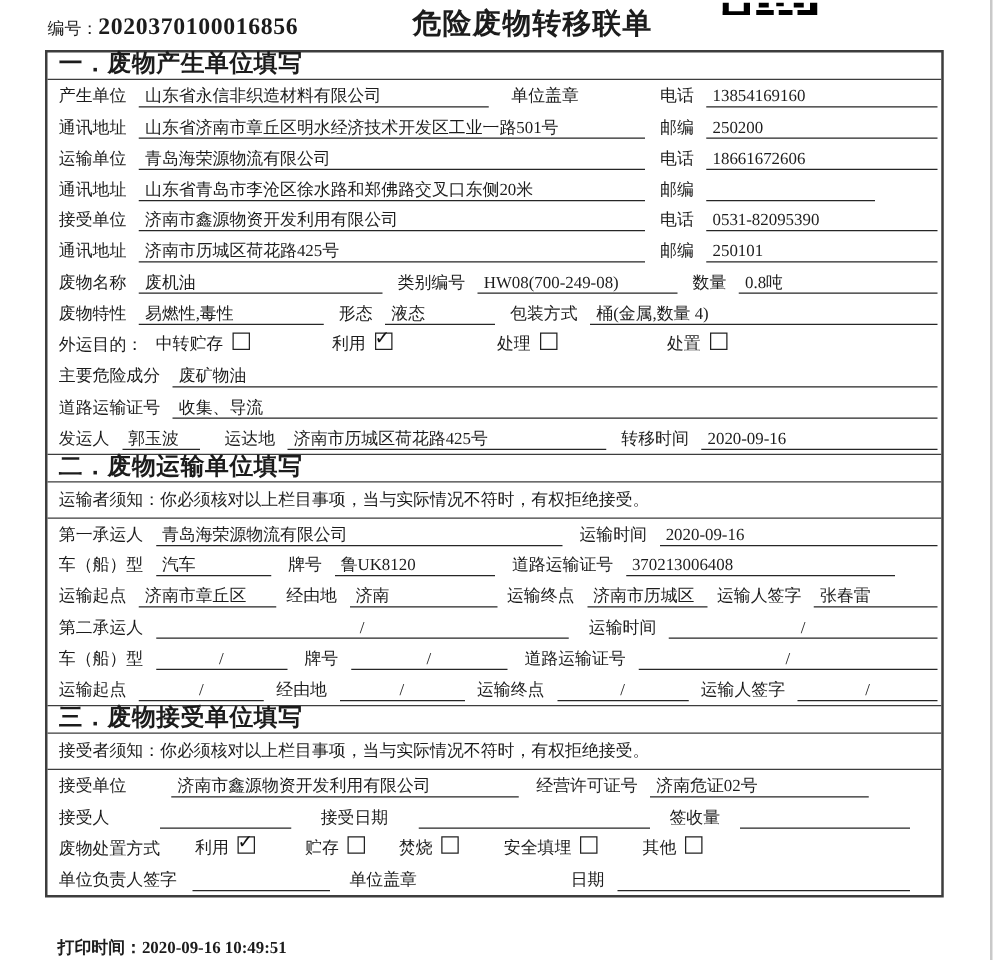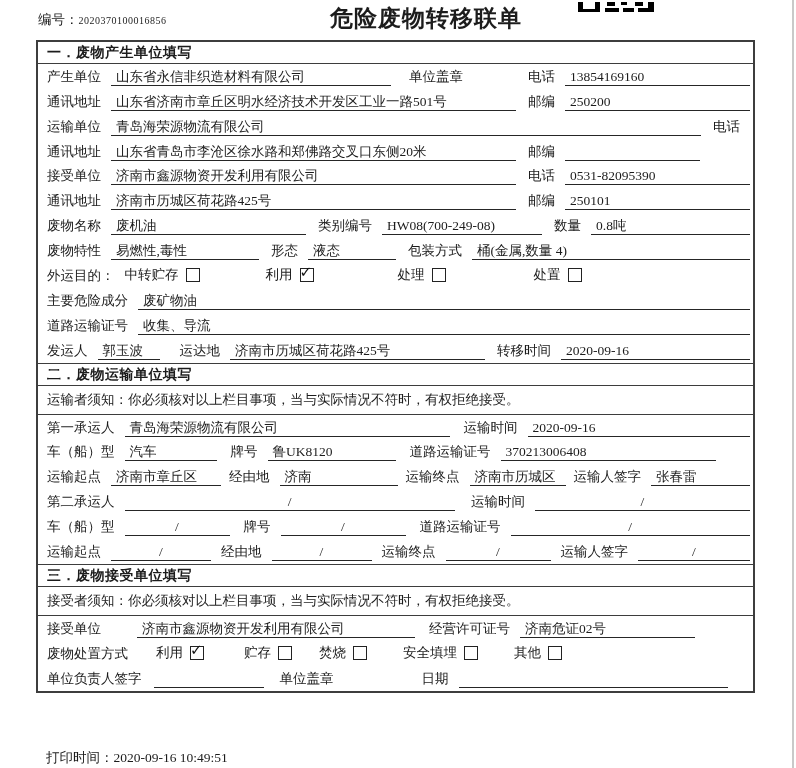--- a/index.html
+++ b/index.html
@@ -2,61 +2,61 @@
 <html><head>
 <meta charset="utf-8">
 <style>
   html,body{margin:0;padding:0;}
   body{
     width:796px;height:768px;position:relative;background:#ffffff;
     font-family:"Liberation Serif","DejaVu Serif",serif;
     color:#1c1c1c;font-size:13.5px;overflow:hidden;
   }
   #serial{position:absolute;left:38px;top:11px;white-space:nowrap;}
-  #serial .num{font-size:10px;letter-spacing:.5px;}
+  #serial .num{font-size:19px;letter-spacing:.5px;font-weight:bold;}
   #title{
     position:absolute;left:330px;top:3px;font-size:23px;font-weight:bold;
     letter-spacing:1px;font-family:"Liberation Sans","DejaVu Sans",sans-serif;
     white-space:nowrap;
   }
   #qr{position:absolute;left:578px;top:0;}
   #page-edge{position:absolute;right:2px;top:0;bottom:0;width:2px;background:#c9c9c9;}
   #tbl{
     position:absolute;left:36px;top:40px;width:719px;
     border:2px solid #3d3d3d;box-sizing:border-box;background:#fff;
   }
   .sec + .sec{border-top:1.5px solid #3d3d3d;}
   .sec-hd{
-    height:21px;line-height:21px;padding-left:9px;font-weight:bold;font-size:14px;
+    height:21px;line-height:21px;padding-left:9px;font-weight:bold;font-size:19px;
     border-bottom:1.5px solid #3d3d3d;
-    font-family:Liberation Sans, sans-serif;letter-spacing:.5px;
+    font-family:Liberation Mono, monospace;letter-spacing:.5px;
   }
   .notice{height:28px;line-height:28px;padding-left:9px;border-bottom:1.5px solid #3d3d3d;white-space:nowrap;}
   .row{
     height:24.9px;display:flex;align-items:flex-end;
     padding:0 3px 3px 9px;box-sizing:border-box;white-space:nowrap;
   }
   .lbl{margin-right:10px;flex:0 0 auto;}
   .val{
     border-bottom:1px solid #262626;height:19px;line-height:19px;
     padding:0 5px;box-sizing:border-box;flex:0 0 auto;overflow:visible;
   }
   .fill{flex:1 1 auto;}
   .ctr{text-align:center;}
   .sp{flex:1 1 auto;}
-  .opt{display:inline-flex;align-items:center;margin-bottom:1px;flex:0 0 auto;}
+  .opt{display:inline-flex;align-items:flex-start;margin-bottom:1px;flex:0 0 auto;}
   .cb{
     width:12px;height:12px;border:1.5px solid #222;display:inline-block;
     margin-left:7px;position:relative;box-sizing:content-box;background:#fff;
   }
   .cb.checked::after{
     content:"\2713";position:absolute;left:-1px;top:-6px;font-size:15px;font-weight:bold;color:#111;
     font-family:"DejaVu Sans",sans-serif;
   }
-  #footer{position:absolute;left:46px;top:749px;white-space:nowrap;}
+  #footer{position:absolute;left:46px;top:749px;white-space:nowrap;font-weight:bold;}
 </style>
 </head>
 <body>
 
 <div id="serial"><span>编号：</span><span class="num">2020370100016856</span></div>
 <div id="title">危险废物转移联单</div>
 <div id="qr">
   <svg width="76" height="10" viewBox="0 0 76 10" xmlns="http://www.w3.org/2000/svg">
     <g fill="#000">
       <rect x="0" y="0" width="5" height="10"></rect>
@@ -92,20 +92,21 @@
       <span class="lbl">通讯地址</span>
       <span class="val fill">山东省济南市章丘区明水经济技术开发区工业一路501号</span>
       <span class="lbl" style="margin-left:12px">邮编</span>
       <span class="val" style="width:185px">250200</span>
     </div>
 
     <div class="row">
       <span class="lbl">运输单位</span>
       <span class="val fill">青岛海荣源物流有限公司</span>
       <span class="lbl" style="margin-left:12px">电话</span>
+      <span class="val" style="width:185px">18661672606</span>
     </div>
 
     <div class="row">
       <span class="lbl">通讯地址</span>
       <span class="val fill">山东省青岛市李沧区徐水路和郑佛路交叉口东侧20米</span>
       <span class="lbl" style="margin-left:12px">邮编</span>
       <span class="val" style="width:135px;margin-right:50px"></span>
     </div>
 
     <div class="row">
@@ -244,20 +245,28 @@
     <div class="sec-hd">三．废物接受单位填写</div>
     <div class="notice">接受者须知：你必须核对以上栏目事项，当与实际情况不符时，有权拒绝接受。</div>
 
     <div class="row">
       <span class="lbl" style="margin-right:36px">接受单位</span>
       <span class="val" style="width:278px">济南市鑫源物资开发利用有限公司</span>
       <span class="lbl" style="margin-left:14px">经营许可证号</span>
       <span class="val fill" style="margin-right:55px">济南危证02号</span>
     </div>
 
+    <div class="row">
+      <span class="lbl" style="margin-right:40px">接受人</span>
+      <span class="val" style="width:105px"></span>
+      <span class="lbl" style="margin-left:24px;margin-right:24px">接受日期</span>
+      <span class="val" style="width:185px"></span>
+      <span class="lbl" style="margin-left:16px;margin-right:16px">签收量</span>
+      <span class="val fill" style="margin-right:22px"></span>
+    </div>
 
     <div class="row">
       <span class="lbl">废物处置方式</span>
       <span class="opt" style="margin-left:18px">
         <span>利用</span>
         <span class="cb checked"></span>
       </span>
       <span class="opt" style="margin-left:40px">
         <span>贮存</span>
         <span class="cb"></span>
@@ -273,19 +282,19 @@
       <span class="opt" style="margin-left:36px">
         <span>其他</span>
         <span class="cb"></span>
       </span>
     </div>
 
     <div class="row">
       <span class="lbl" style="margin-right:12px">单位负责人签字</span>
       <span class="val" style="width:110px"></span>
       <span class="lbl" style="margin-left:16px">单位盖章</span>
-      <span class="lbl" style="margin-left:78px">日期</span>
+      <span class="lbl" style="margin-left:113px">日期</span>
       <span class="val fill" style="margin-right:22px"></span>
     </div>
   </div>
 </div>
 
 <div id="footer"><span>打印时间：</span><span>2020-09-16 10:49:51</span></div>
 
 </body></html>

